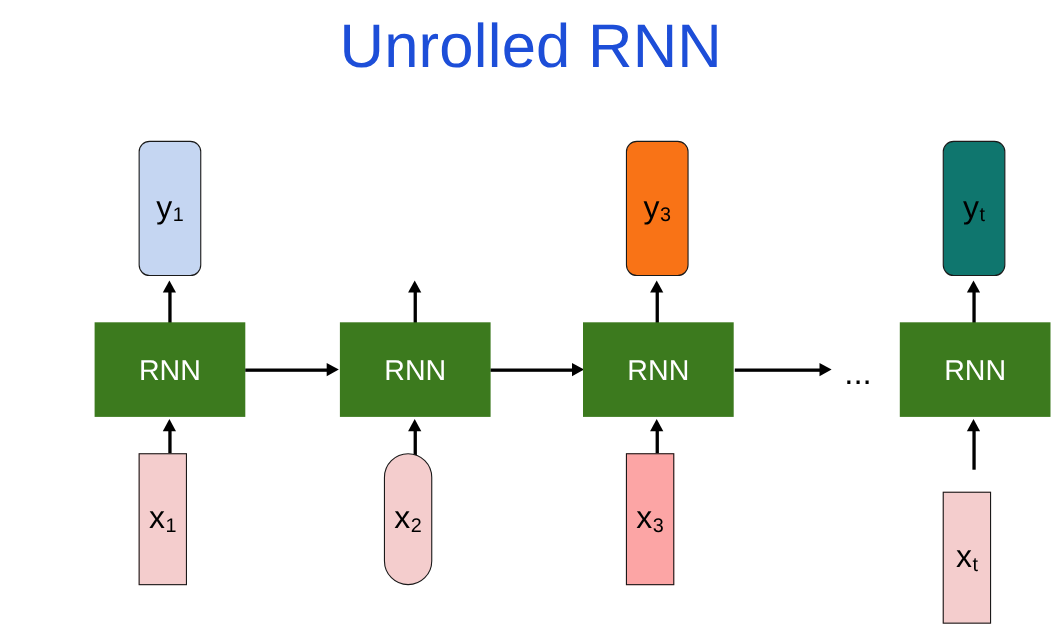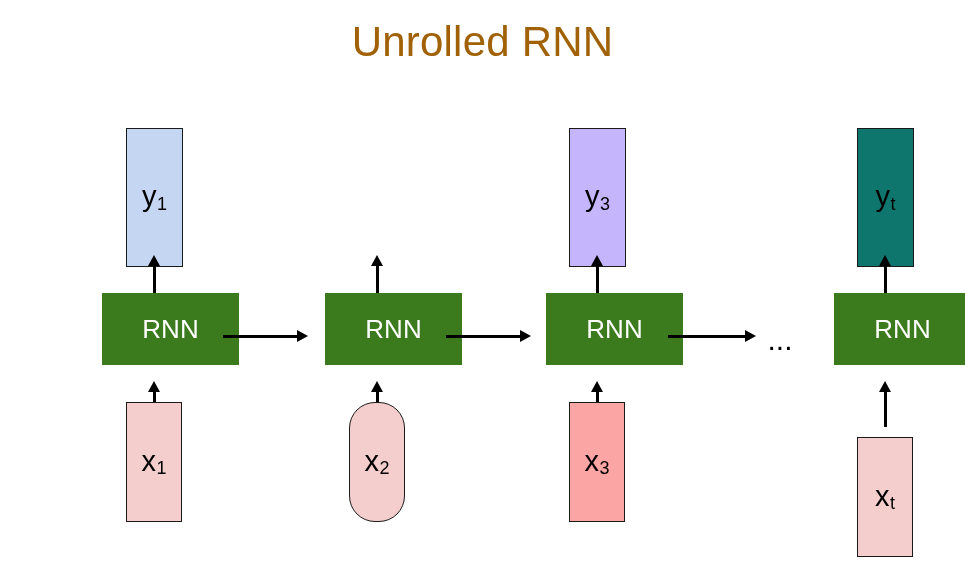--- a/index.html
+++ b/index.html
@@ -19,23 +19,23 @@
     overflow: hidden;
   }
 
   
   #diagram-title {
     position: absolute;
     left: 0;
     top: 16px;
     width: 965px;
     text-align: center;
-    font-size: 42px;
+    font-size: 56px;
     font-weight: 400;
-    color: #a16207;
+    color: #1d4ed8;
     letter-spacing: 0.2px;
     line-height: 52px;
     white-space: pre;
   }
 
   
   .node-box {
     position: absolute;
     box-sizing: border-box;
     display: flex;
@@ -53,38 +53,38 @@
   .node-label sub {
     font-size: 0.62em;
     vertical-align: -0.22em;
     line-height: 1;
     margin-left: 0.5px;
   }
 
   
   .output-box {
     width: 57px;
-    height: 139px;
+    height: 123px;
     top: 128px;
+    border-radius: 10px;
   }
 
   
   .input-box {
-    width: 56px;
+    width: 44px;
     height: 120px;
-    top: 402px;
+    top: 412px;
   }
 
   
   .rnn-box {
     width: 137px;
-    height: 72px;
+    height: 86px;
     top: 293px;
     border: none;
-    margin-left: 16px;
   }
   .rnn-label {
     font-size: 26px;
     color: #ffffff;
     line-height: 1;
     white-space: pre;
   }
 
   
   .arrow-v {
@@ -197,21 +197,21 @@
 
   <div class="node-box input-box" style="left:349px; background:#f4cdcd;border-radius:26px;">
     <span class="node-label"><span>x</span><sub>2</sub></span>
   </div>
 
   <div class="arrow-h" style="left:446px; top:330px; width:85px;">
     <div class="shaft"></div>
     <div class="head"></div>
   </div>
 
-  <div class="node-box output-box" style="left:569px; background:#c4b5fd;">
+  <div class="node-box output-box" style="left:569px; background:#f97316;">
     <span class="node-label"><span>y</span><sub>3</sub></span>
   </div>
 
   <div class="arrow-v" style="left:591px; top:255px; height:40px;">
     <div class="head"></div>
     <div class="shaft"></div>
   </div>
 
   <div class="node-box rnn-box" style="left:530px; background:#3c7a1e;">
     <span class="rnn-label">RNN</span>

